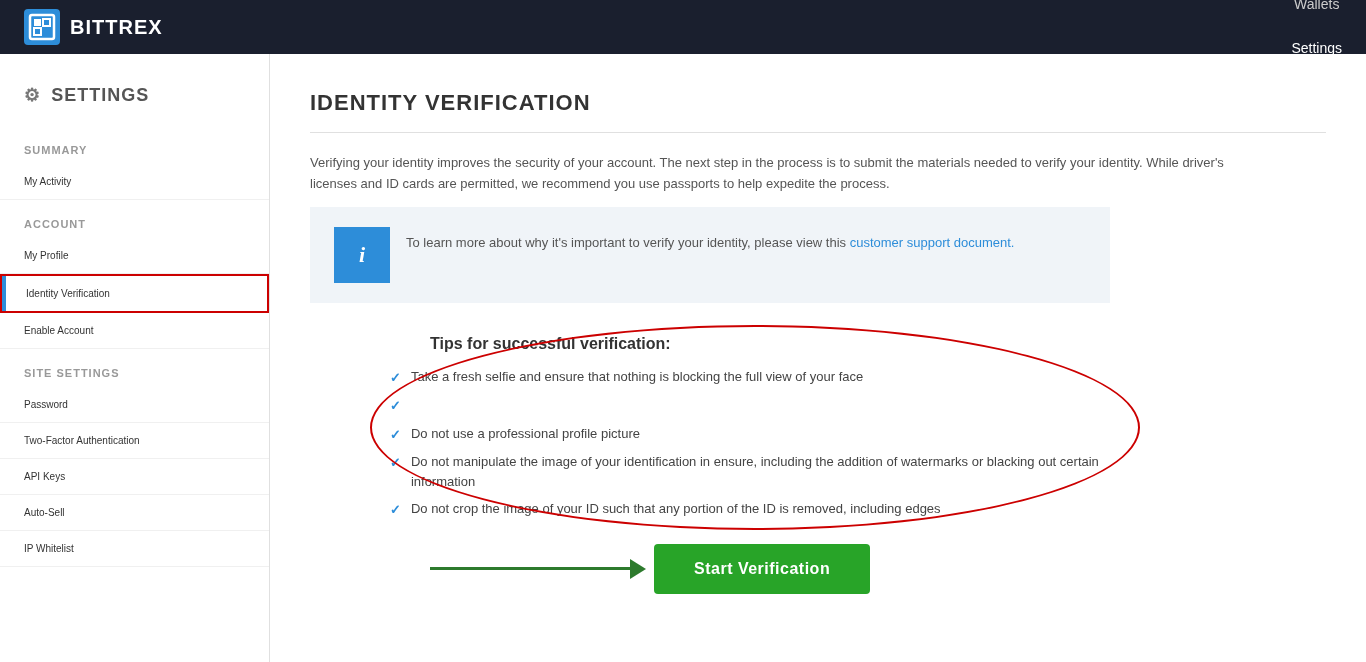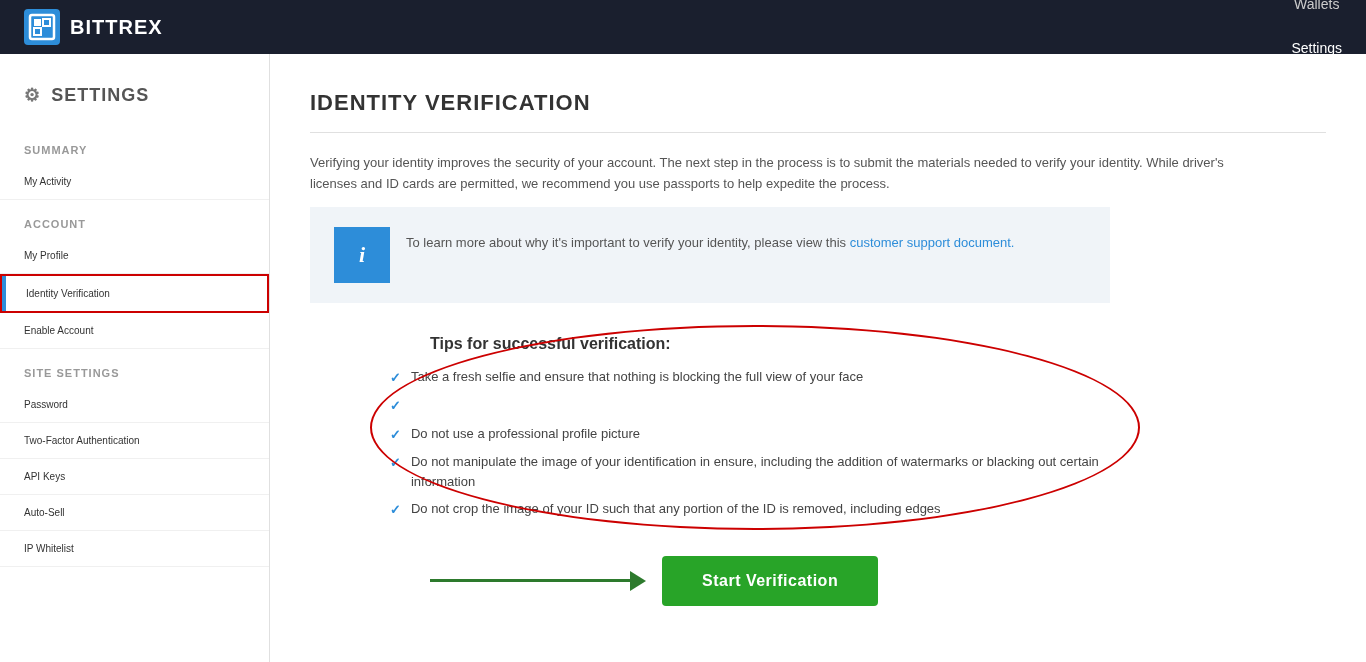--- a/index.html
+++ b/index.html
@@ -159,21 +159,21 @@
       color: #555;
       line-height: 1.6;
       padding-top: 6px;
     }
     .info-text a { color: #2d8dd9; text-decoration: none; }
 
     
     .tips-container {
       position: relative;
       max-width: 820px;
-      margin-bottom: 36px;
+      margin-bottom: 24px;
     }
     .tips-oval {
       position: absolute;
       top: -10px;
       left: 60px;
       right: -10px;
       bottom: -10px;
       border: 2px solid #cc0000;
       border-radius: 50%;
       pointer-events: none;
@@ -197,21 +197,21 @@
       color: #444;
       margin-bottom: 8px;
       line-height: 1.5;
     }
     .check-icon { color: #2d8dd9; font-weight: bold; flex-shrink: 0; margin-top: 1px; }
 
     
     .verify-section {
       display: flex;
       align-items: center;
-      gap: 12px;
+      gap: 4px;
       margin-top: 20px;
       padding-left: 120px;
     }
     .arrow-container {
       display: flex;
       align-items: center;
     }
     .arrow-line {
       width: 200px;
       height: 3px;

